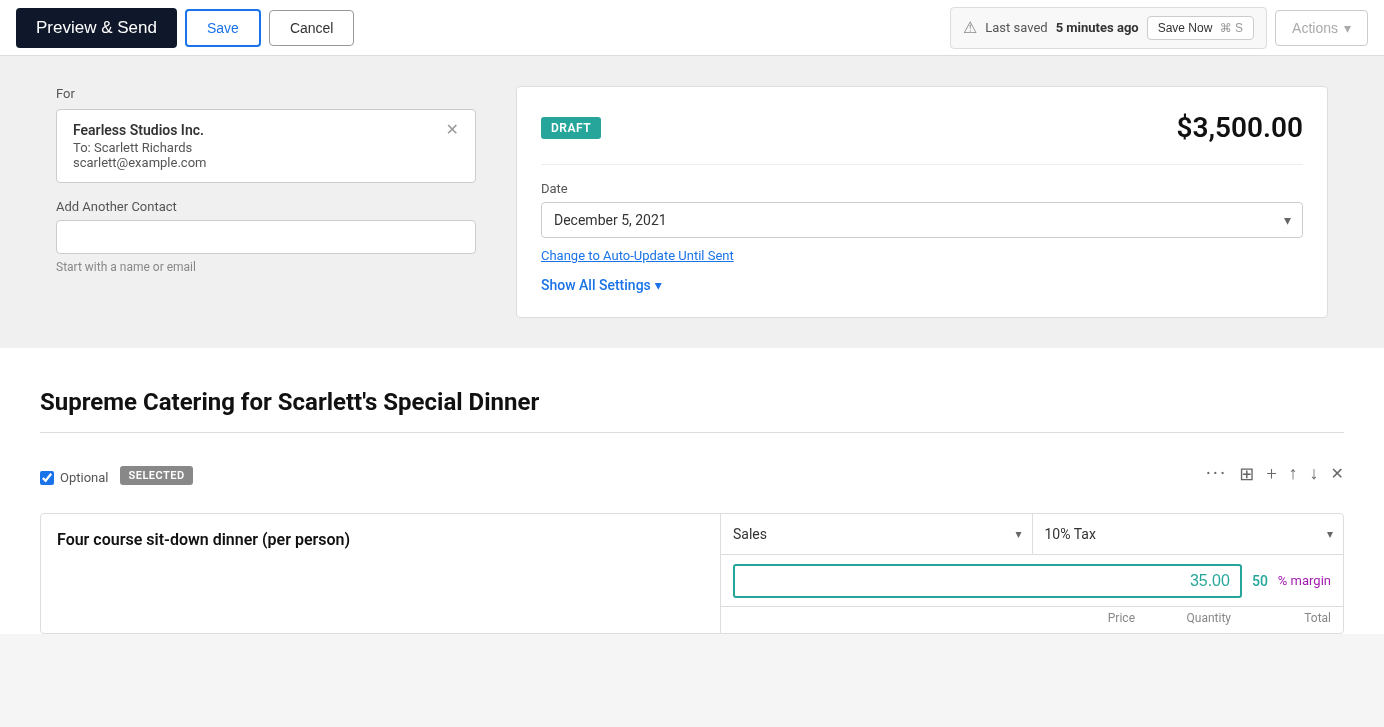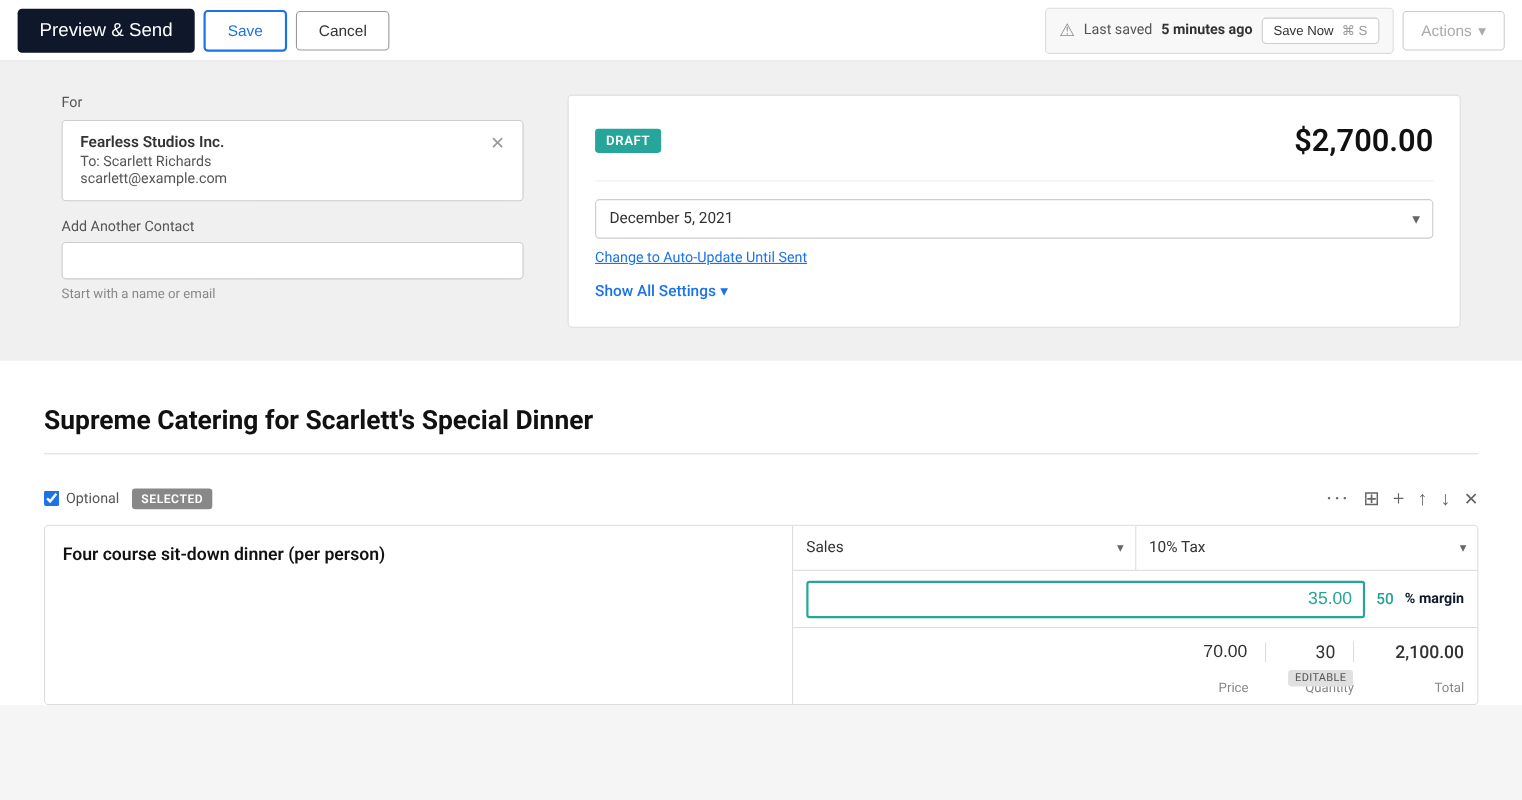--- a/index.html
+++ b/index.html
@@ -245,23 +245,23 @@
       font-weight: 700;
       color: #111;
       margin-bottom: 20px;
       padding-bottom: 16px;
       border-bottom: 1px solid #ddd;
     }
 
     
     .line-item-toolbar {
       display: flex;
-      align-items: center;
+      align-items: flex-end;
       gap: 12px;
-      margin-bottom: 4px;
+      margin-bottom: 20px;
       padding: 8px 0;
     }
     .optional-check {
       display: flex;
       align-items: center;
       gap: 6px;
       font-size: 13px;
       color: #555;
     }
     .optional-check input[type=checkbox] {
@@ -369,22 +369,21 @@
       outline: none;
       background: #fff;
     }
     .margin-pct {
       font-size: 14px;
       color: #26a69a;
       font-weight: 500;
     }
     .margin-label {
       font-size: 13px;
-      color: #0f172a;
-      font-weight: bold;
+      color: #a21caf;
     }
     .item-right-bottom {
       display: flex;
       align-items: center;
       padding: 12px;
       gap: 0;
     }
     .quantity-col {
       flex: 1;
       text-align: right;
@@ -476,23 +475,24 @@
       <span class="contact-close">✕</span>
     </div>
     <div class="add-contact-label">Add Another Contact</div>
     <input class="add-contact-input" type="text" placeholder="" style="">
     <div class="input-hint">Start with a name or email</div>
   </div>
 
   <div class="right-panel">
     <div class="draft-header">
       <span class="draft-badge">DRAFT</span>
-      <span class="total-amount">$2,700.00</span>
+      <span class="total-amount">$3,500.00</span>
     </div>
     <hr class="divider">
+    <div class="date-label">Date</div>
     <div class="date-select-wrap">
       <div class="date-select">
         <span>December 5, 2021</span>
       </div>
       <span class="chevron">▾</span>
     </div>
     <a class="auto-update-link">Change to Auto-Update Until Sent</a>
     <a class="show-settings-link">
       <span>Show All Settings</span>
       <span>▾</span>
@@ -537,30 +537,20 @@
           <span class="select-chevron">▾</span>
         </div>
       </div>
 
       <div class="item-right-middle">
         <input class="price-input" type="text" value="35.00" style="">
         <span class="margin-pct">50</span>
         <span class="margin-label">% margin</span>
       </div>
 
-      <div class="item-right-bottom">
-        <div class="quantity-col">
-          <input class="qty-input" type="text" value="70.00" style="">
-        </div>
-        <div class="qty-num-col" style="position:relative;">
-          <span class="qty-value">30</span>
-          <span class="editable-badge">EDITABLE</span>
-        </div>
-        <div class="total-col">2,100.00</div>
-      </div>
 
       <div class="item-right-labels">
         <div class="label-price">Price</div>
         <div class="label-qty">Quantity</div>
         <div class="label-total">Total</div>
       </div>
     </div>
   </div>
 </div>
 

